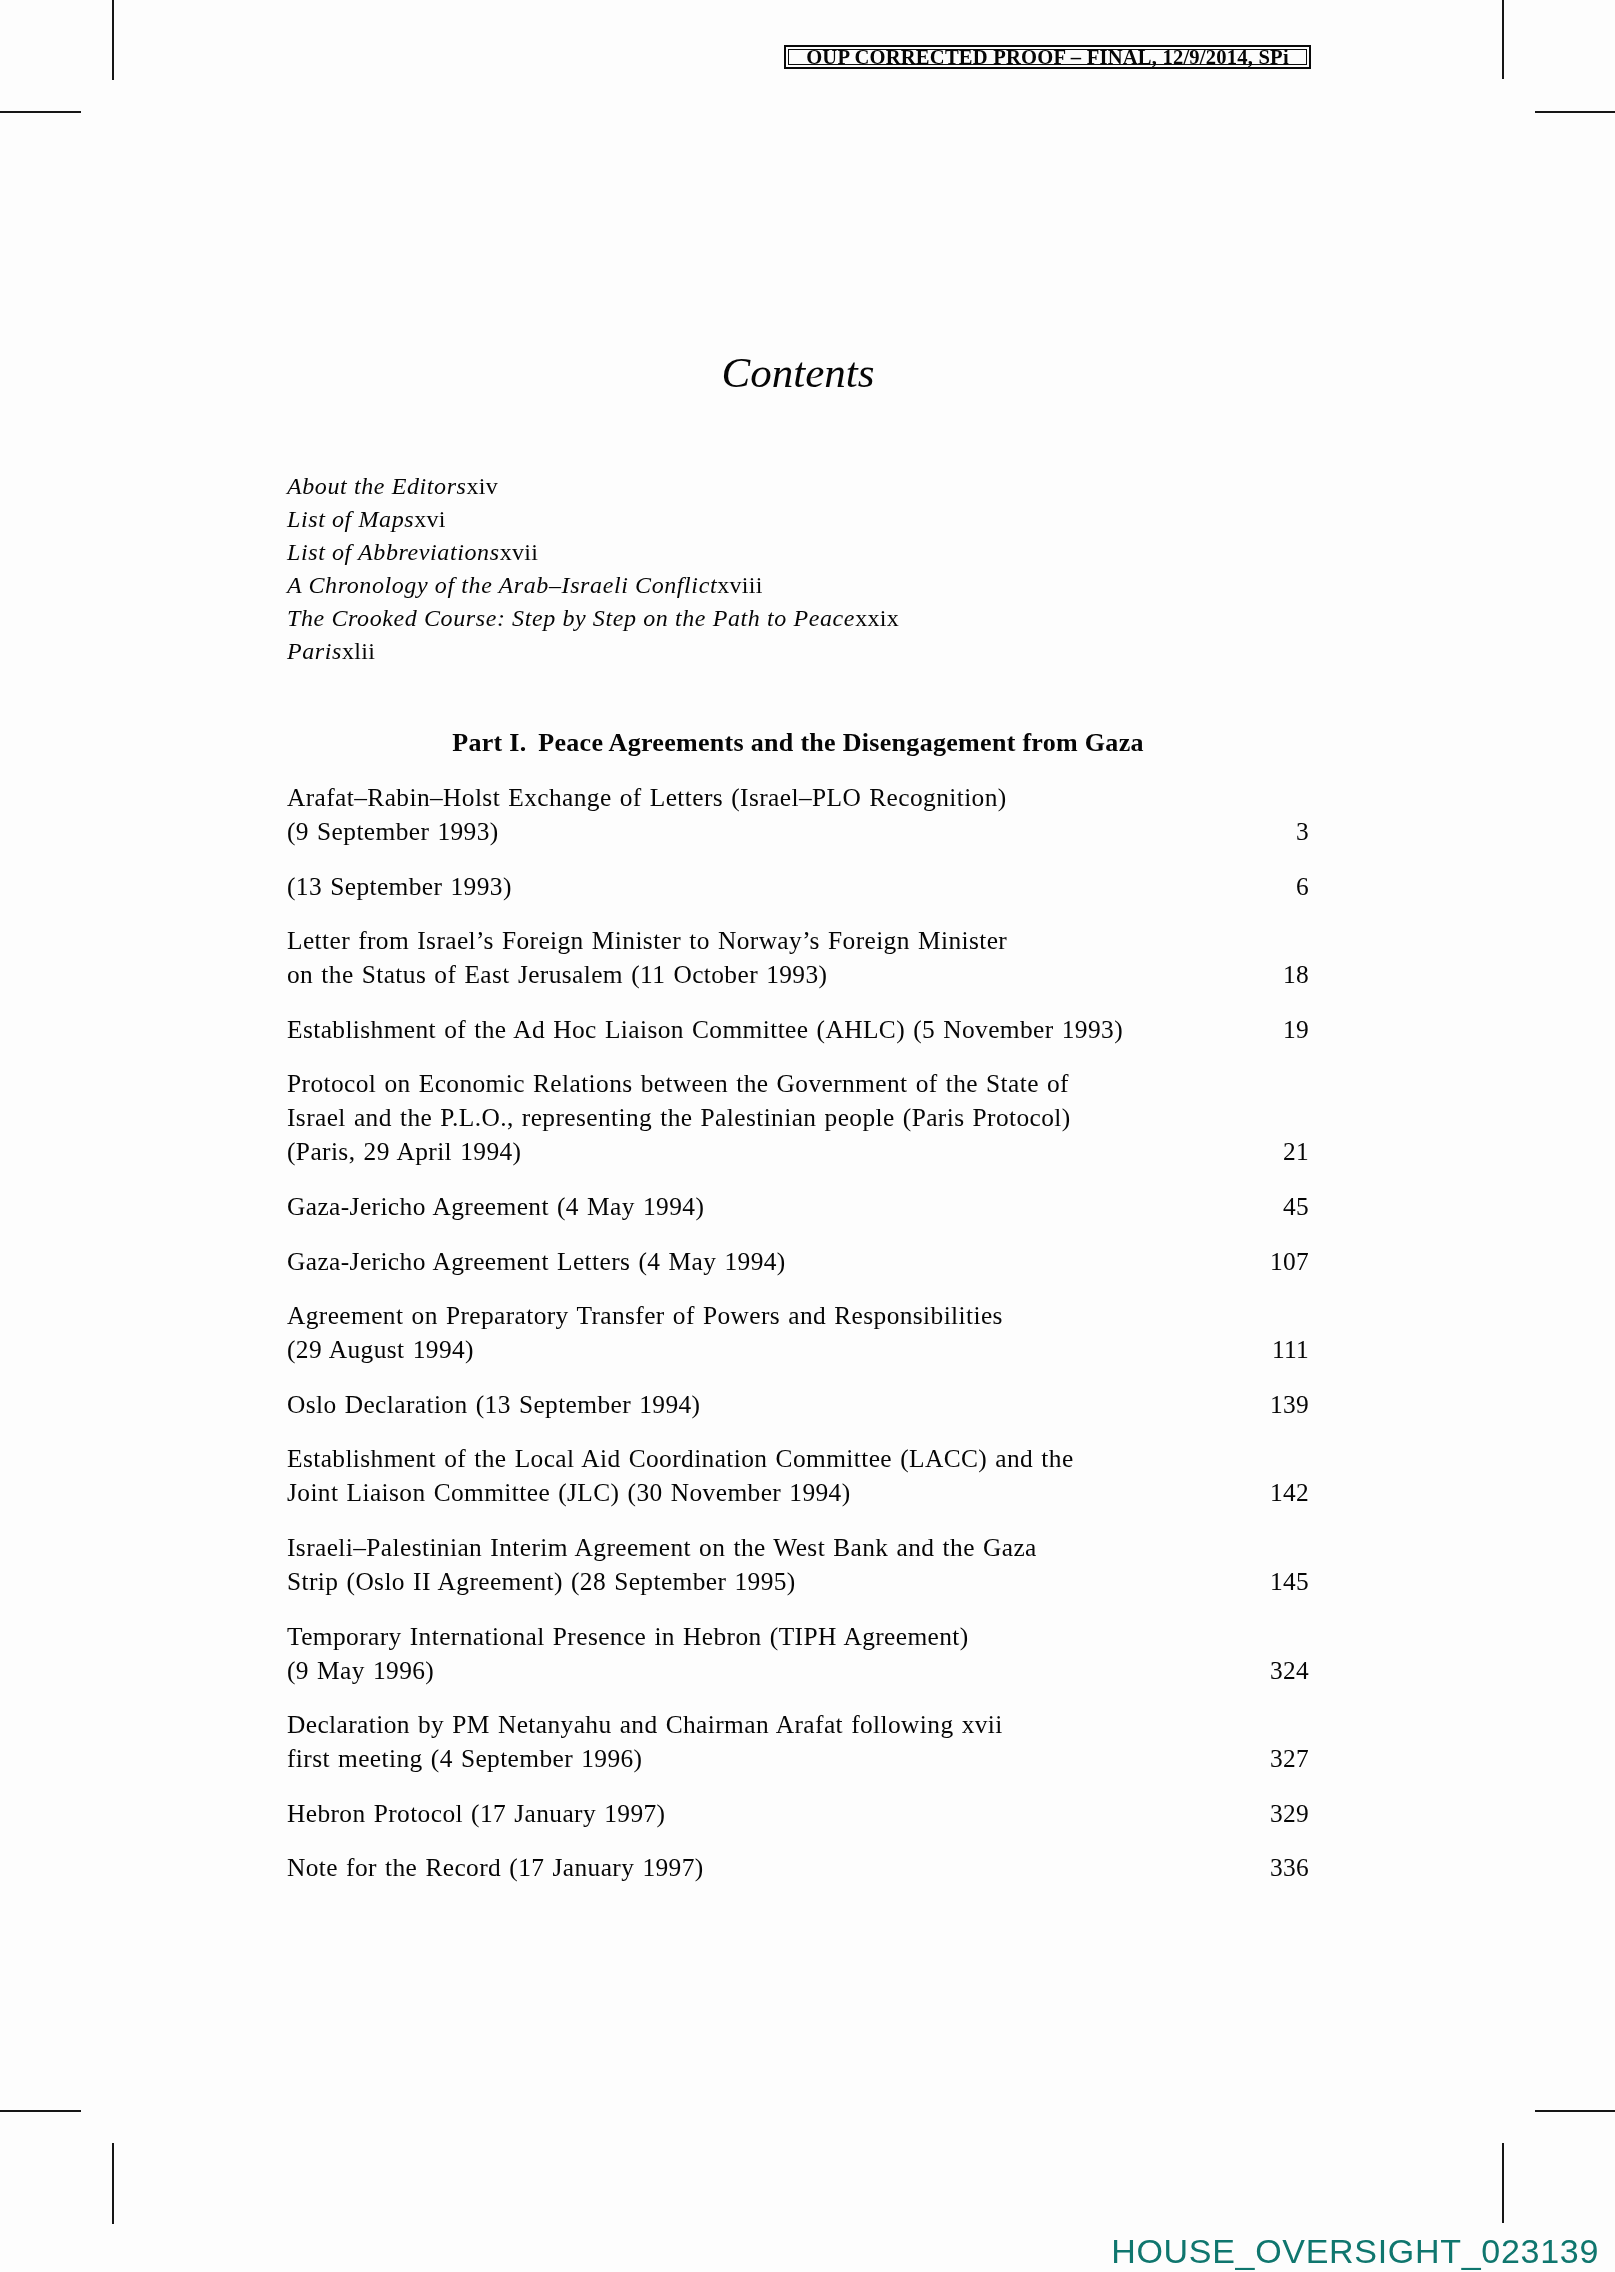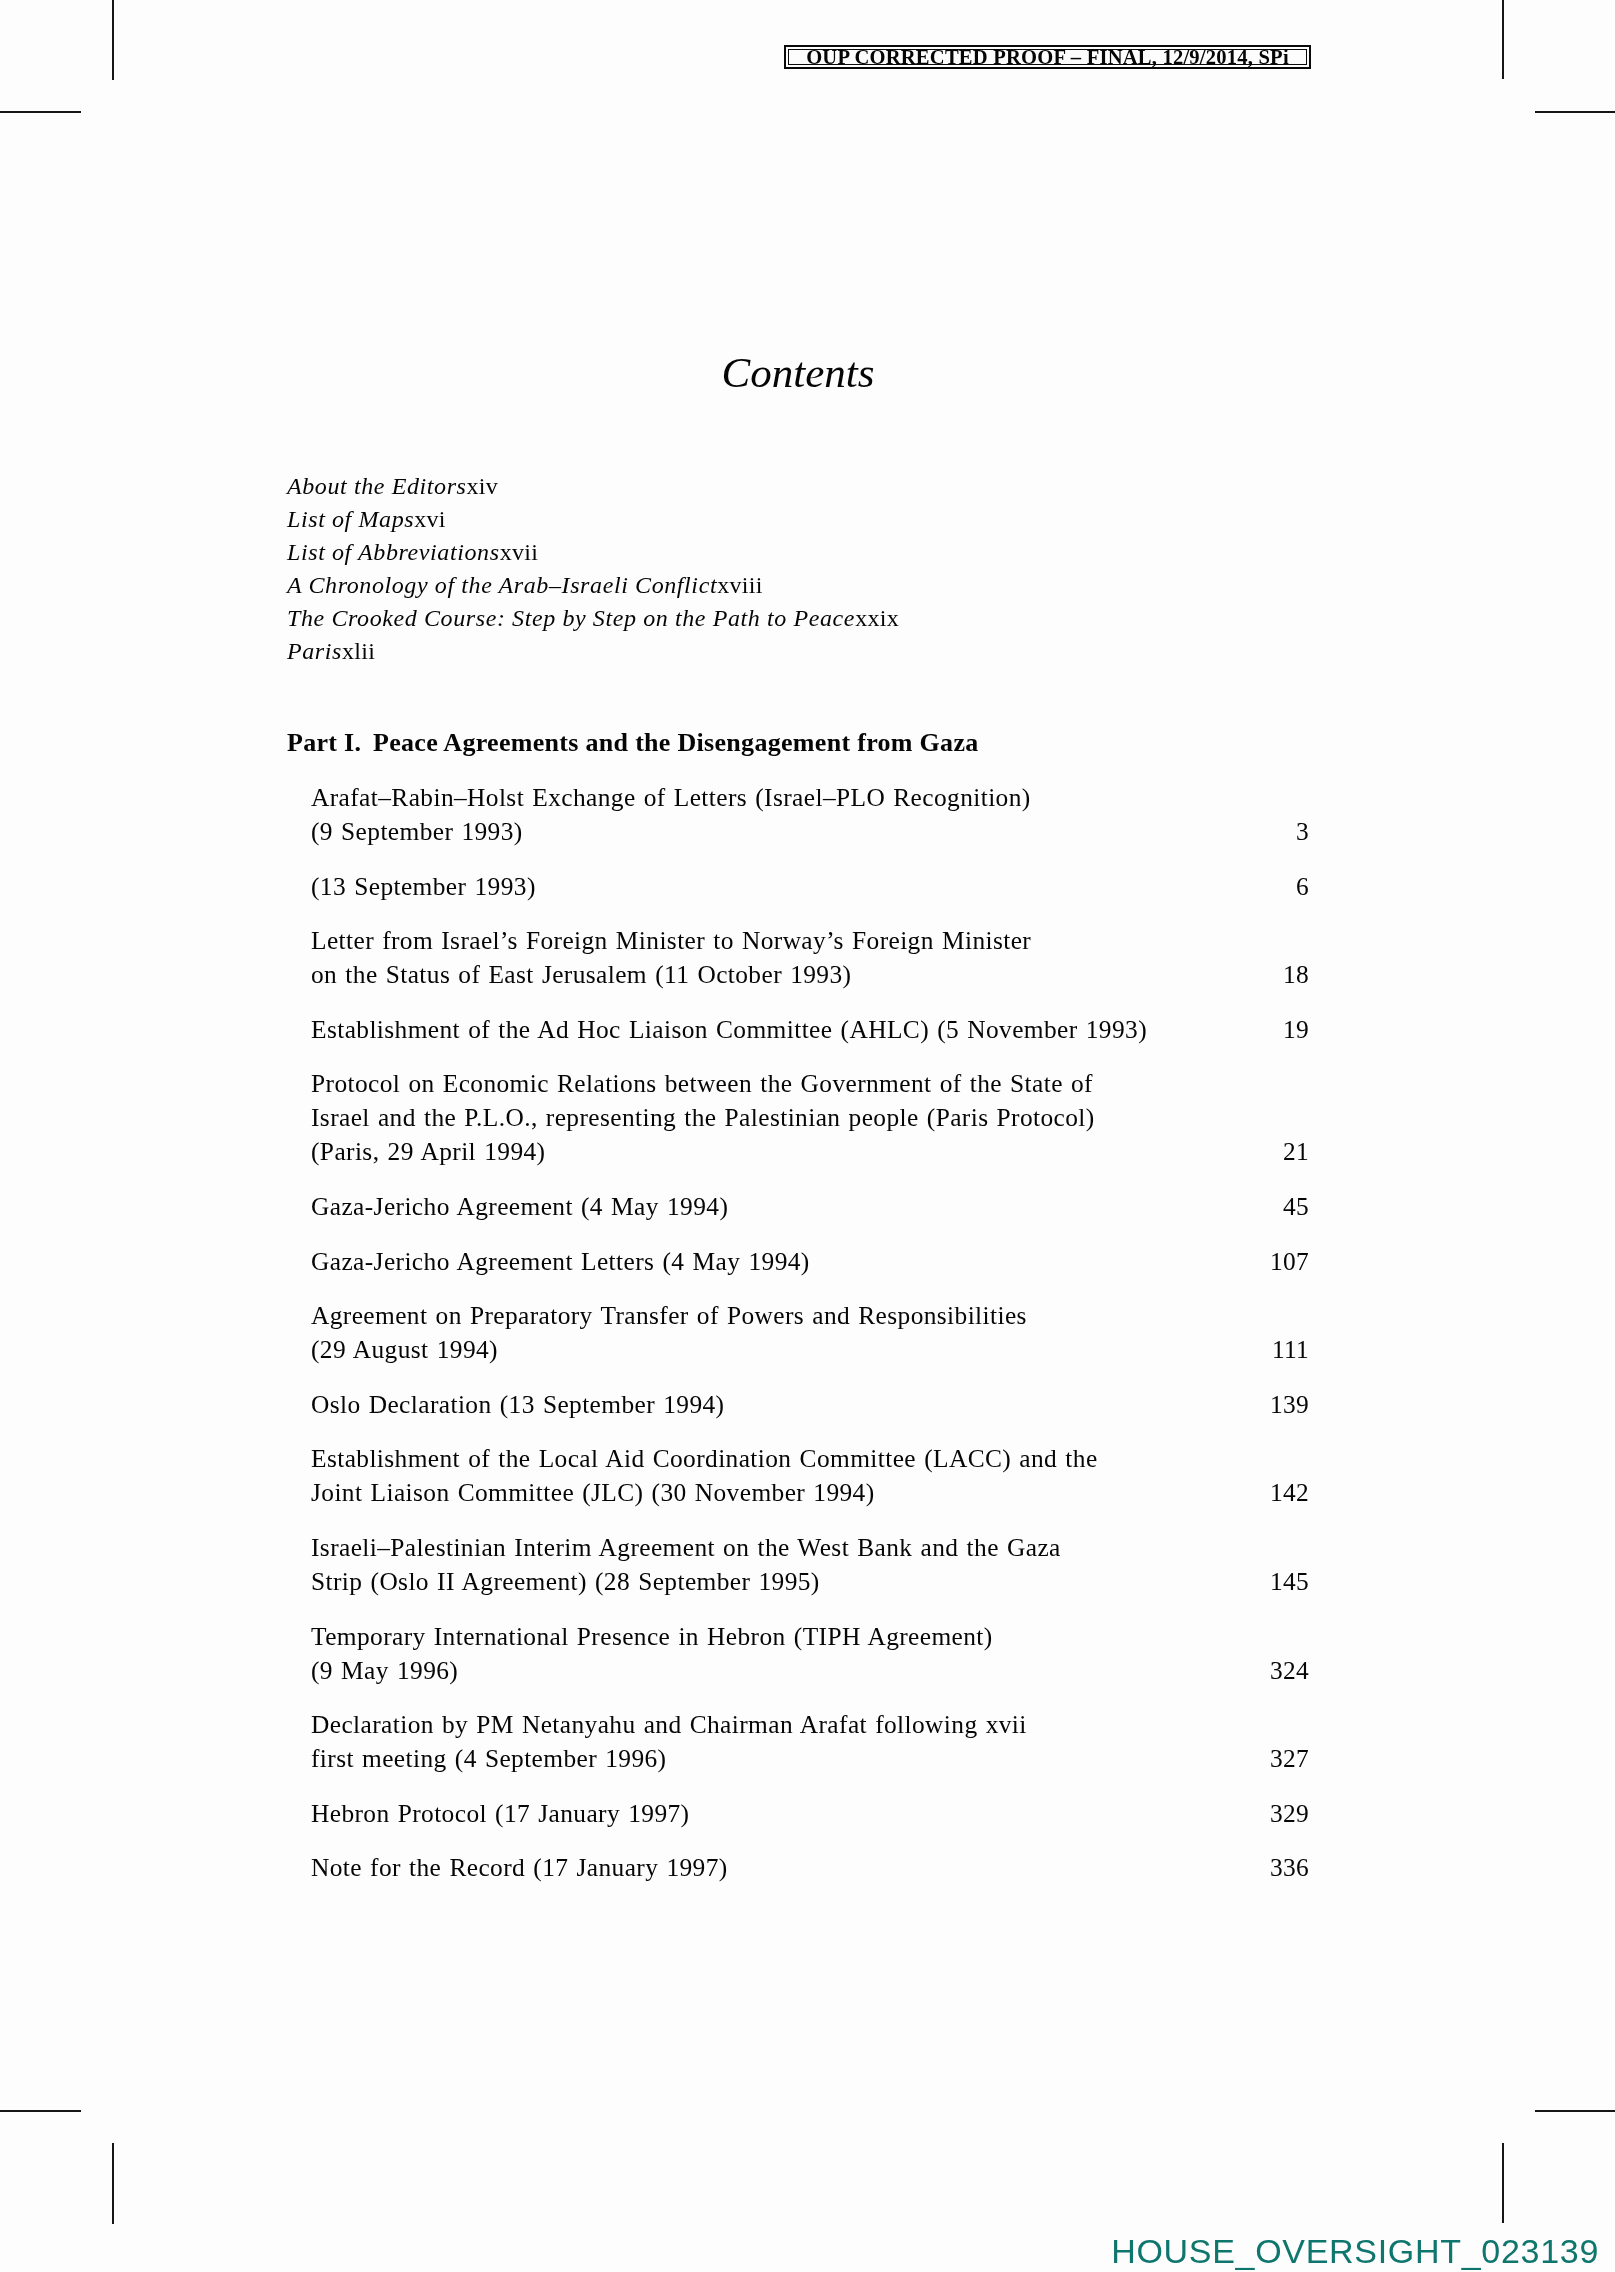--- a/index.html
+++ b/index.html
@@ -70,40 +70,41 @@
   }
   .front-row { display: flex; align-items: baseline; }
   .front-page { font-style: normal; letter-spacing: 0.3px; }
 
   
   .part-heading {
     position: absolute;
     left: 287px; top: 728px;
     width: 1022px;
     margin: 0;
+    text-align: center;
     font-weight: bold;
     font-size: 26px;
     line-height: 29px;
     letter-spacing: 0.3px;
   }
   .part-label { margin-right: 11.7px; }
 
   
   .entries {
     position: absolute;
     left: 287px; top: 780px;
     width: 1022px;
     font-size: 25.4px;
     line-height: 34px;
     letter-spacing: 0.4px;
     word-spacing: 1.4px;
   }
   .entry { margin-bottom: 20.6px; }
   .entry:last-child { margin-bottom: 0; }
-  .entry-line { display: flex; justify-content: space-between; align-items: baseline; margin-left: 24px; }
+  .entry-line { display: flex; justify-content: space-between; align-items: baseline; }
   .entry-page { letter-spacing: 0.3px; word-spacing: 0; padding-left: 13.8px; }
 
   
   .watermark {
     position: absolute;
     top: 2232px;
     right: 17px;
     font-family: "Liberation Sans", sans-serif;
     font-size: 34px;
     letter-spacing: 0.7px;

